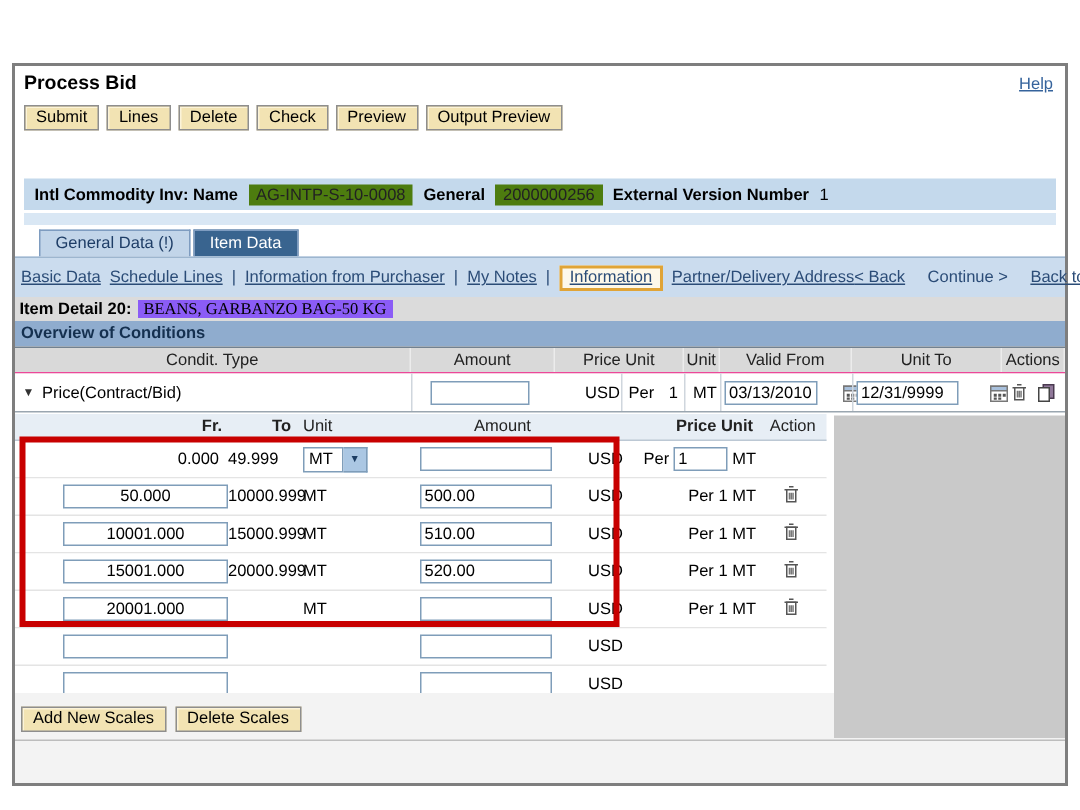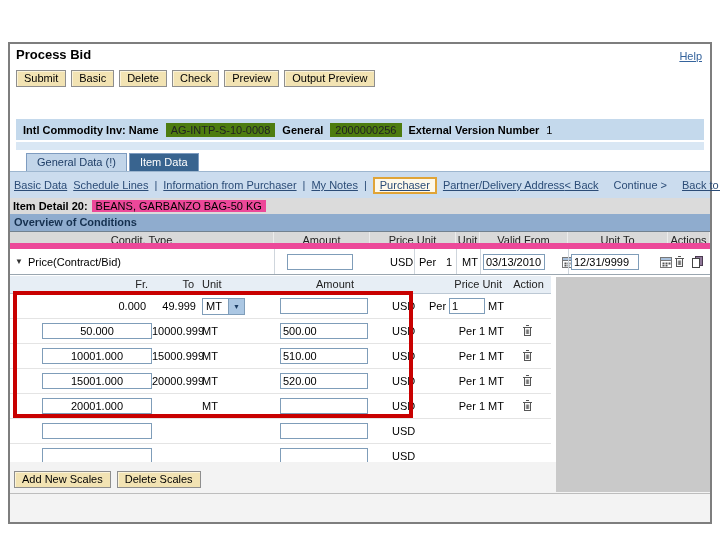--- a/index.html
+++ b/index.html
@@ -32,47 +32,47 @@
   .links-left{display:flex;align-items:center;gap:6px;white-space:nowrap;}
   .nav-link{color:#2B4C77;text-decoration:underline;cursor:pointer;white-space:nowrap;}
   .nav-link.no-u{text-decoration:none;}
   .nav-sep{color:#2B4C77;}
   .nav-chip{border:2px solid #E0A437;background:#FDF8EA;padding:0 5px 1px;}
   .links-right{margin-left:auto;display:flex;gap:15px;align-items:center;}
   
   .itemrow{position:absolute;top:154px;left:0;width:700px;height:16px;background:#DBDBDB;
            line-height:16px;padding-left:3px;box-sizing:border-box;white-space:nowrap;}
   .itemrow .lbl{font-weight:bold;}
-  .itemrow .val{background:#ec4899;padding:0 4px;margin-left:4px;}
+  .itemrow .val{background:#8b5cf6;padding:0 4px;margin-left:4px;font-family:Liberation Serif, serif;}
   .sectionbar{position:absolute;top:170px;left:0;width:700px;height:17px;background:#8FACCE;
               color:#15304F;font-weight:bold;line-height:17px;padding-left:4px;box-sizing:border-box;}
   
   .cond-head{position:absolute;top:187px;left:0;width:700px;height:18px;background:#D9D9D9;
-             border-top:1px solid #72818F;border-bottom:6px solid #ec4899;display:flex;box-sizing:border-box;}
+             border-top:1px solid #72818F;border-bottom:1px solid #ec4899;display:flex;box-sizing:border-box;}
   .cond-head .hc{text-align:center;line-height:16px;color:#222;border-right:1px solid #ECECEC;
                  box-sizing:border-box;white-space:nowrap;overflow:hidden;}
   .cond-row{position:absolute;top:205px;left:0;width:700px;height:26px;background:#fff;
             border-bottom:1px solid #9AA6B0;display:flex;align-items:center;box-sizing:border-box;}
   .cc{box-sizing:border-box;display:flex;align-items:center;height:100%;}
   .sepL{border-left:1px solid #CFD6DD;}
   .ti{border:1px solid #7F9DB9;height:16px;font-size:11px;font-family:inherit;padding:0 2px;
       box-sizing:border-box;background:#fff;color:#000;}
   .exp-ic{font-size:8px;color:#333;cursor:pointer;}
   .icon-btn{background:none;border:none;padding:0;cursor:pointer;display:inline-flex;align-items:center;line-height:0;}
   
   .scales-head{position:absolute;top:232px;left:0;width:541px;height:18px;background:#E7EEF5;
                border-bottom:1px solid #BCC8D4;display:flex;box-sizing:border-box;}
   .scales-head .hc{line-height:17px;box-sizing:border-box;white-space:nowrap;color:#222;}
-  .al-r{text-align:right;padding-right:4px;} .al-c{text-align:center;} .al-l{padding-left:4px;}
+  .al-r{text-align:right;padding-right:4px;font-weight:bold;} .al-c{text-align:center;} .al-l{padding-left:4px;}
   .scales-body{position:absolute;top:250px;left:0;width:541px;}
   .s-row{display:flex;align-items:center;height:24px;border-bottom:1px solid #E4E4E4;background:#fff;}
   .s-fr{width:142px;text-align:right;box-sizing:border-box;}
   .s-fr .num{padding-right:6px;}
   .s-fr input{width:110px;margin-left:14px;text-align:center;}
-  .s-to{width:46px;text-align:right;padding-right:2px;box-sizing:border-box;}
+  .s-to{width:46px;padding-right:2px;box-sizing:border-box;}
   .s-unit{width:48px;padding-left:4px;box-sizing:border-box;display:flex;align-items:center;}
   .s-amt{width:146px;box-sizing:border-box;}
   .s-amt input{width:88px;margin-left:34px;}
   .s-cur{width:32px;box-sizing:border-box;}
   .s-pu{width:82px;display:flex;justify-content:flex-end;align-items:center;gap:3px;
         padding-right:2px;box-sizing:border-box;white-space:nowrap;}
   .s-pu input{width:36px;text-align:left;}
   .s-act{width:43px;text-align:center;box-sizing:border-box;}
   .sel{display:inline-flex;}
   .sel-val{border:1px solid #7F9DB9;background:#fff;width:27px;height:17px;line-height:15px;
@@ -93,21 +93,21 @@
 
 <div class="window">
 
   <div class="titlebar">
     <span class="title">Process Bid</span>
     <span class="help">Help</span>
   </div>
 
   <div class="toolbar" id="toolbar">
       <button class="btn">Submit</button>
-      <button class="btn">Basic</button>
+      <button class="btn">Lines</button>
       <button class="btn">Delete</button>
       <button class="btn">Check</button>
       <button class="btn">Preview</button>
       <button class="btn">Output Preview</button>
     </div>
 
   <div class="infobar">
     <span class="lbl">Intl Commodity Inv: Name</span>
     <span class="chip">AG-INTP-S-10-0008</span>
     <span class="lbl">General</span>
@@ -124,21 +124,21 @@
 
   <div class="linkbar">
     <div class="links-left" id="navlinks">
         <span class="nav-link">Basic Data</span>
         <span class="nav-link">Schedule Lines</span>
         <span class="nav-sep">|</span>
         <span class="nav-link">Information from Purchaser</span>
         <span class="nav-sep">|</span>
         <span class="nav-link">My Notes</span>
         <span class="nav-sep">|</span>
-        <span class="nav-chip"><span class="nav-link">Purchaser</span></span>
+        <span class="nav-chip"><span class="nav-link">Information</span></span>
         <span class="nav-link">Partner/Delivery Address</span>
       </div>
     <div class="links-right" id="navright">
         <span class="nav-link">&lt; Back</span>
         <span class="nav-link no-u">Continue &gt;</span>
         <span class="nav-link">Back to Item Overview</span>
       </div>
   </div>
 
   <div class="itemrow">

